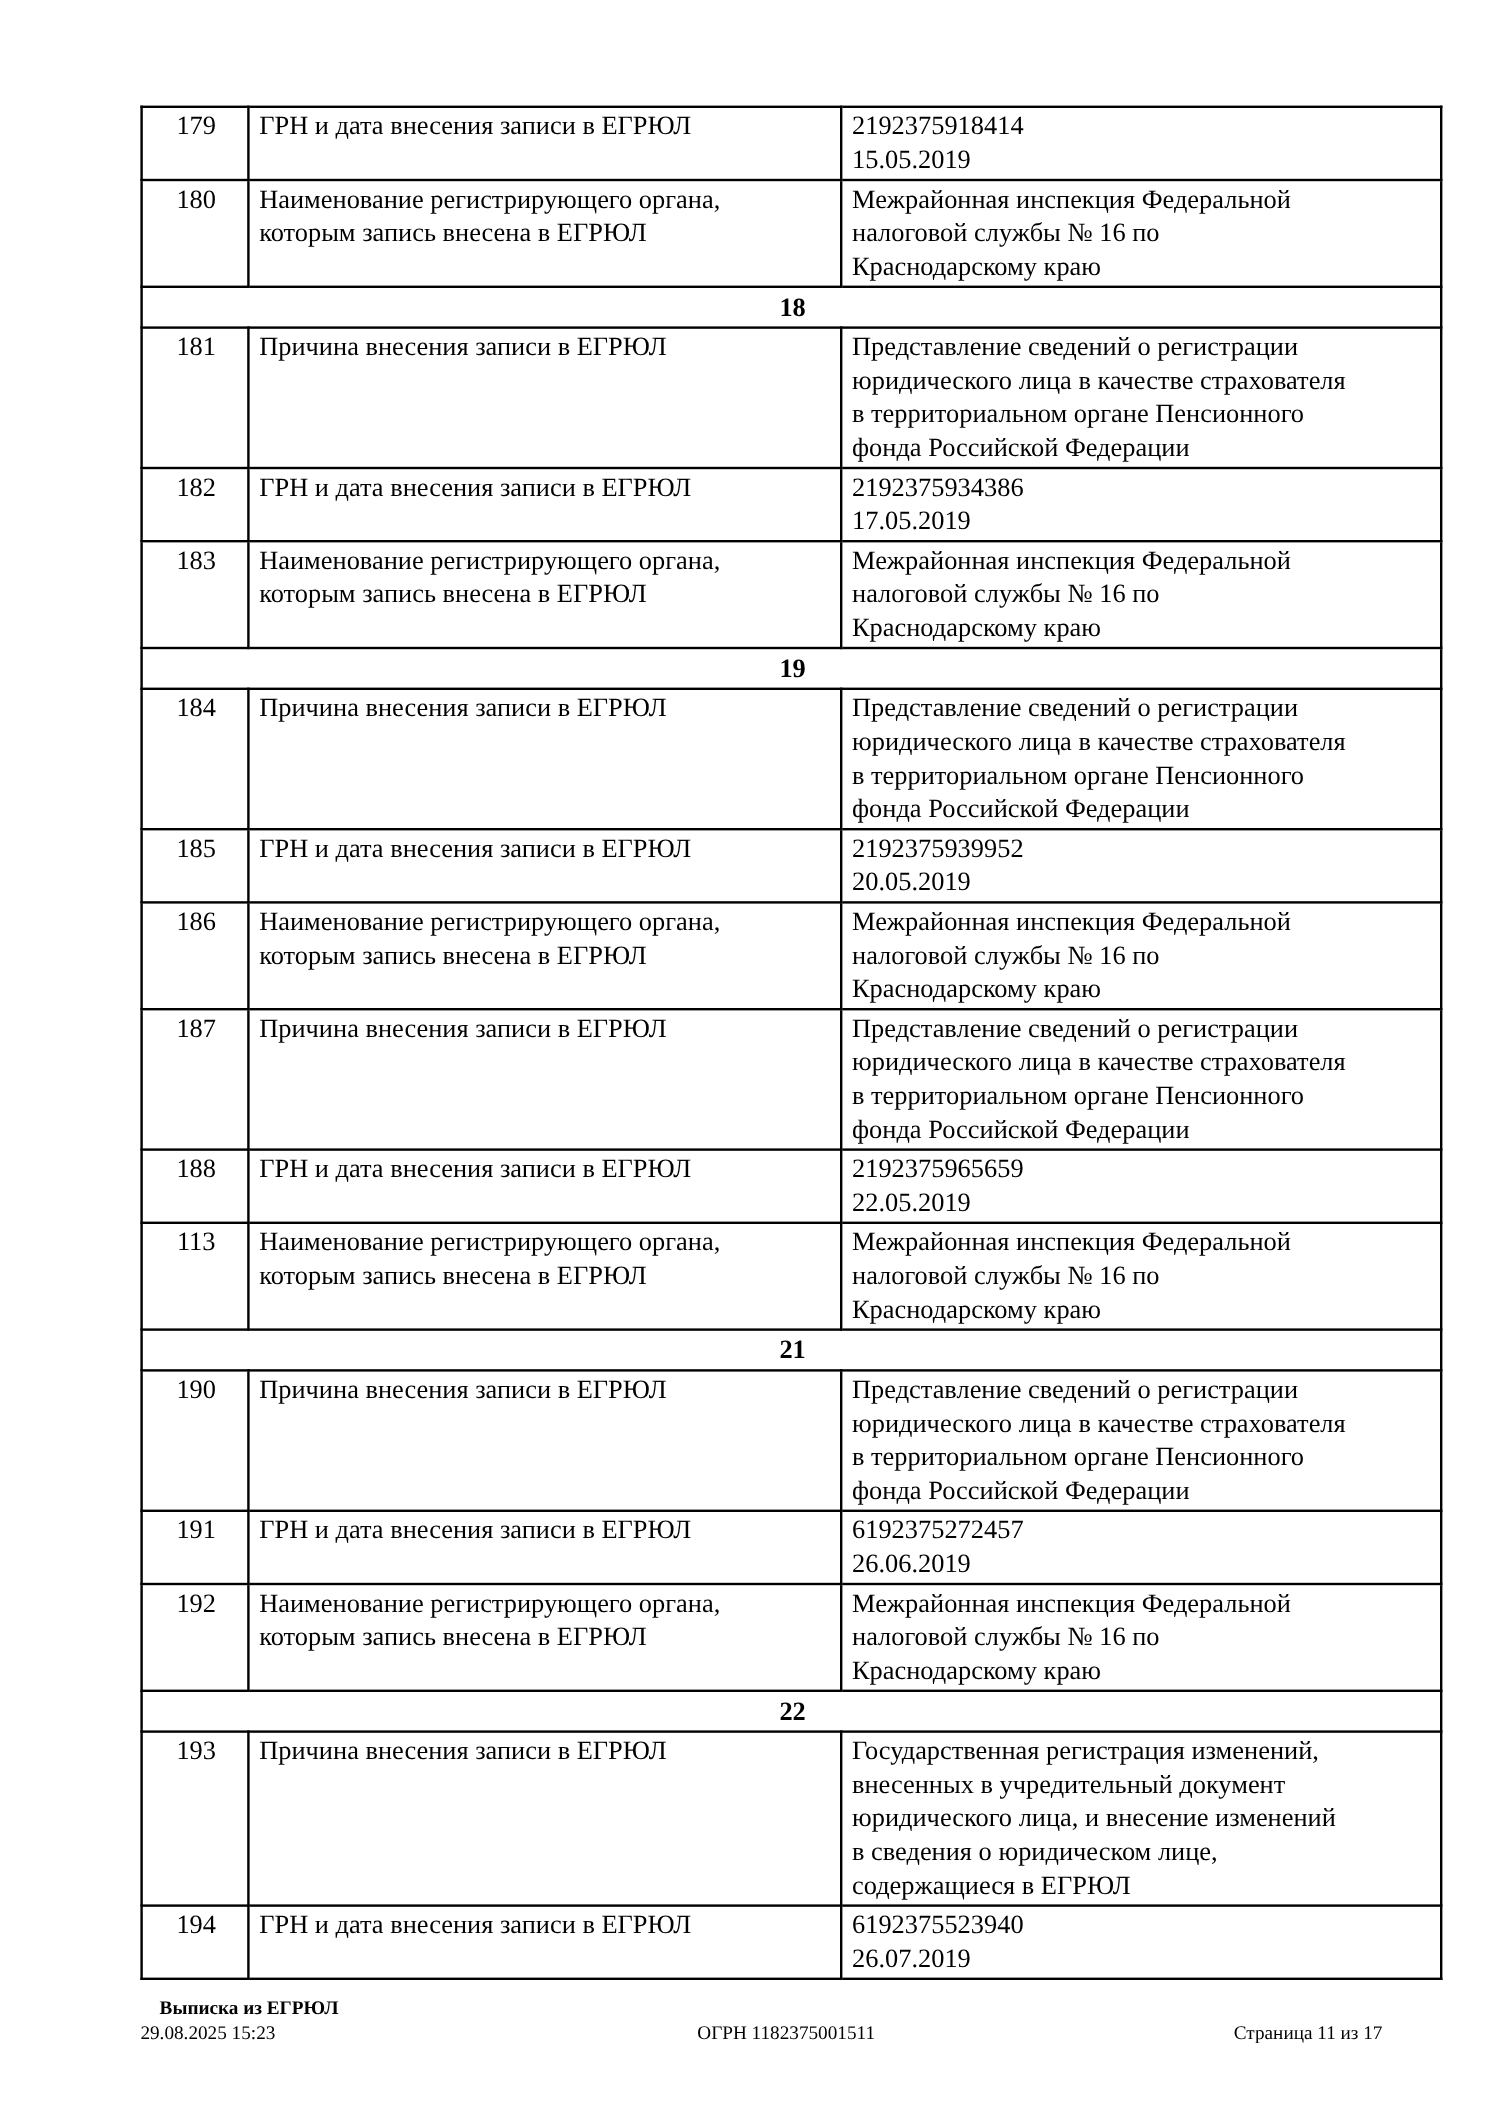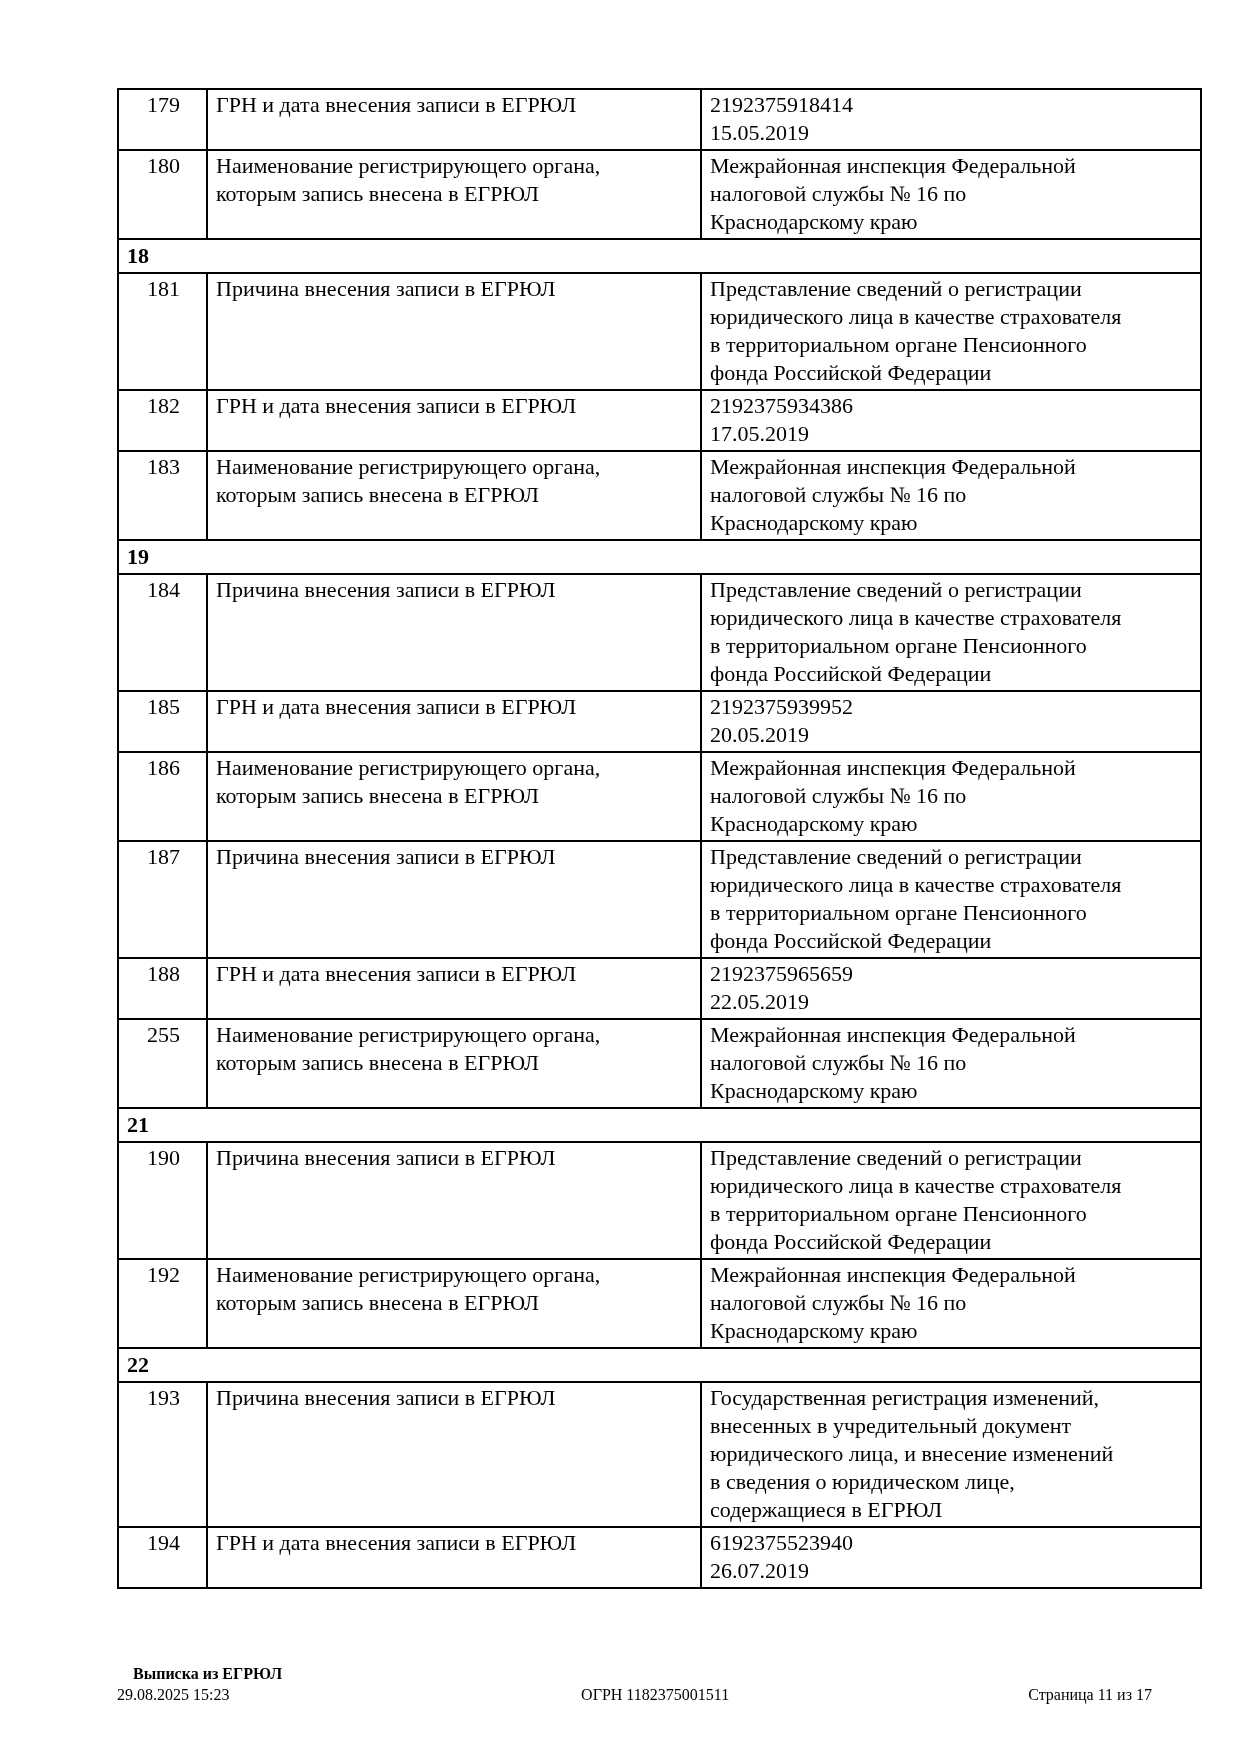--- a/index.html
+++ b/index.html
@@ -36,20 +36,21 @@
   }
   td.num {
     width: 73px;
     text-align: center;
     padding-left: 2px;
     padding-right: 6px;
   }
   td.label { width: 478px; }
   td.value { width: 484px; }
   td.section {
+    text-align: center;
     font-weight: bold;
     padding-top: 1px;
     padding-bottom: 2px;
     line-height: 29px;
   }
   .footer {
     position: absolute;
     left: 117px;
     top: 1663px;
     width: 1035px;
@@ -143,37 +144,43 @@
 в территориальном органе Пенсионного
 фонда Российской Федерации</td>
       </tr>
       <tr>
         <td class="num">188</td>
         <td class="label">ГРН и дата внесения записи в ЕГРЮЛ</td>
         <td class="value">2192375965659
 22.05.2019</td>
       </tr>
       <tr>
-        <td class="num">255</td>
+        <td class="num">113</td>
         <td class="label">Наименование регистрирующего органа,
 которым запись внесена в ЕГРЮЛ</td>
         <td class="value">Межрайонная инспекция Федеральной
 налоговой службы № 16 по
 Краснодарскому краю</td>
       </tr>
       <tr>
         <td class="section" colspan="3">21</td>
       </tr>
       <tr>
         <td class="num">190</td>
         <td class="label">Причина внесения записи в ЕГРЮЛ</td>
         <td class="value">Представление сведений о регистрации
 юридического лица в качестве страхователя
 в территориальном органе Пенсионного
 фонда Российской Федерации</td>
+      </tr>
+      <tr>
+        <td class="num">191</td>
+        <td class="label">ГРН и дата внесения записи в ЕГРЮЛ</td>
+        <td class="value">6192375272457
+26.06.2019</td>
       </tr>
       <tr>
         <td class="num">192</td>
         <td class="label">Наименование регистрирующего органа,
 которым запись внесена в ЕГРЮЛ</td>
         <td class="value">Межрайонная инспекция Федеральной
 налоговой службы № 16 по
 Краснодарскому краю</td>
       </tr>
       <tr>

